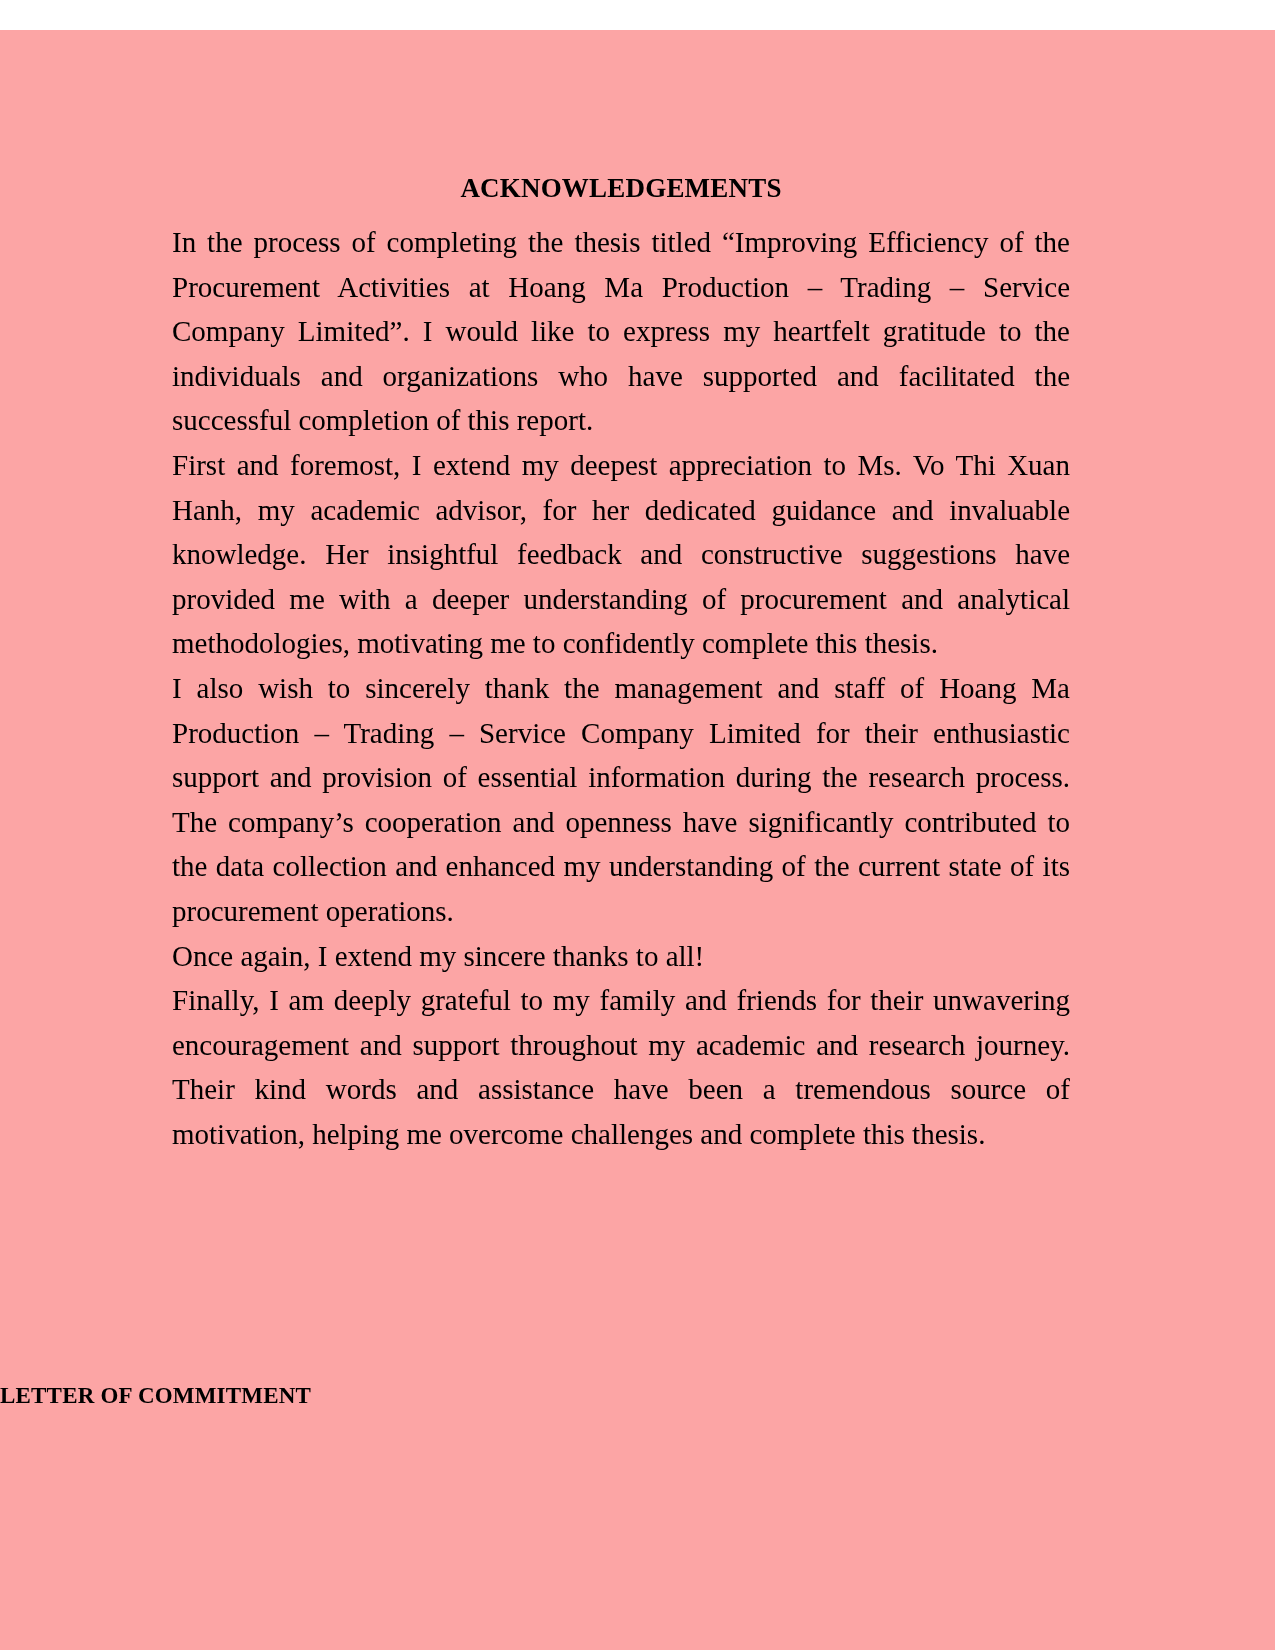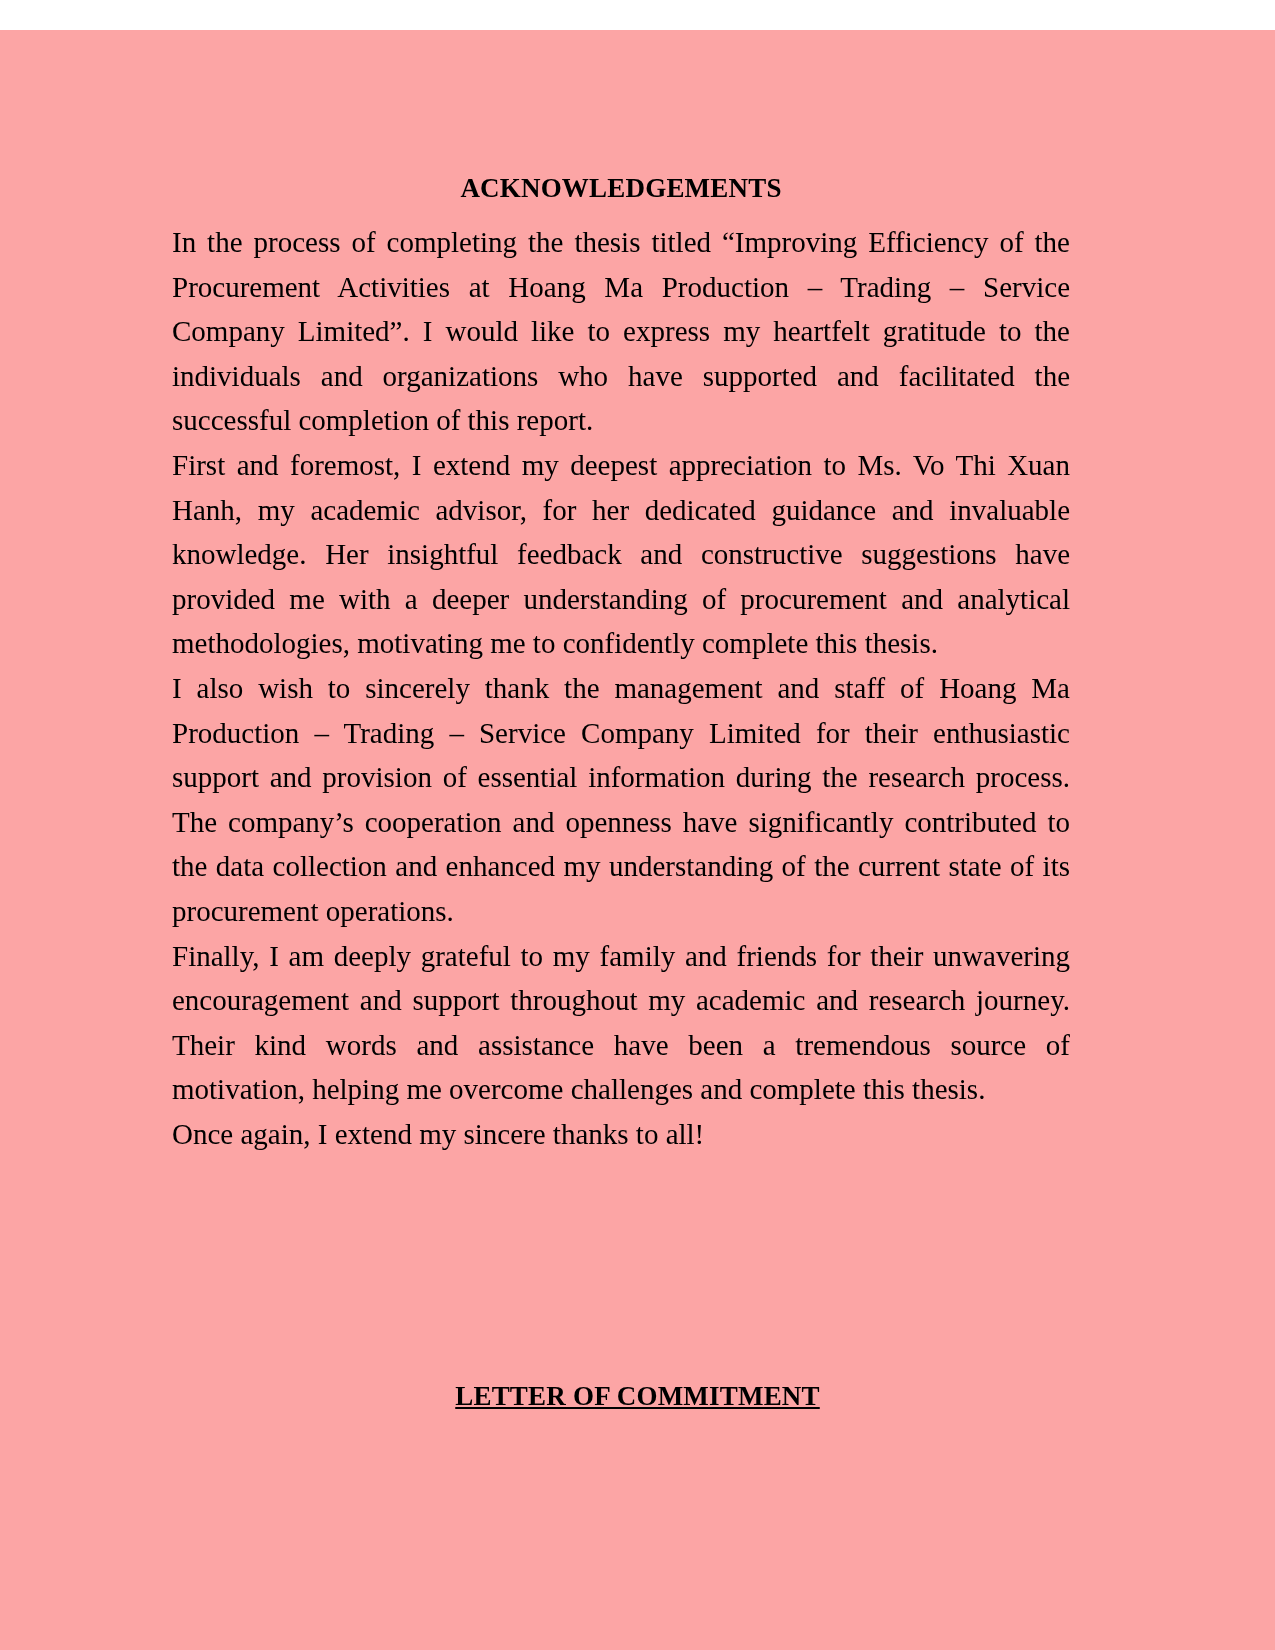--- a/index.html
+++ b/index.html
@@ -48,44 +48,43 @@
     margin-top: 15px;
   }
   .para-close {
     text-align: left;
   }
   .section-heading {
     position: absolute;
     left: 0;
     right: 0;
     top: 1349px;
-    text-align: center;
+    text-align: left;
     font-weight: bold;
-    font-size: 27px;
+    font-size: 23px;
     letter-spacing: 0.2px;
     line-height: 34px;
-    text-decoration: underline;
   }
 </style>
 </head>
 <body>
 
 <div class="page">
 
   <div class="content">
 
     <h1 class="doc-title">ACKNOWLEDGEMENTS</h1>
 
     <p class="para para-first">In the process of completing the thesis titled “Improving Efficiency of the Procurement Activities at Hoang Ma Production – Trading – Service Company Limited”. I would like to express my heartfelt gratitude to the individuals and organizations who have supported and facilitated the successful completion of this report.</p>
 
     <p class="para">First and foremost, I extend my deepest appreciation to Ms. Vo Thi Xuan Hanh, my academic advisor, for her dedicated guidance and invaluable knowledge. Her insightful feedback and constructive suggestions have provided me with a deeper understanding of procurement and analytical methodologies, motivating me to confidently complete this thesis.</p>
 
     <p class="para">I also wish to sincerely thank the management and staff of Hoang Ma Production – Trading – Service Company Limited for their enthusiastic support and provision of essential information during the research process. The company’s cooperation and openness have significantly contributed to the data collection and enhanced my understanding of the current state of its procurement operations.</p>
 
+    <p class="para para-close">Once again, I extend my sincere thanks to all!</p>
+
     <p class="para">Finally, I am deeply grateful to my family and friends for their unwavering encouragement and support throughout my academic and research journey. Their kind words and assistance have been a tremendous source of motivation, helping me overcome challenges and complete this thesis.</p>
-
-    <p class="para para-close">Once again, I extend my sincere thanks to all!</p>
 
   </div>
 
   <div class="section-heading">LETTER OF COMMITMENT</div>
 
 </div>
 
 </body></html>

